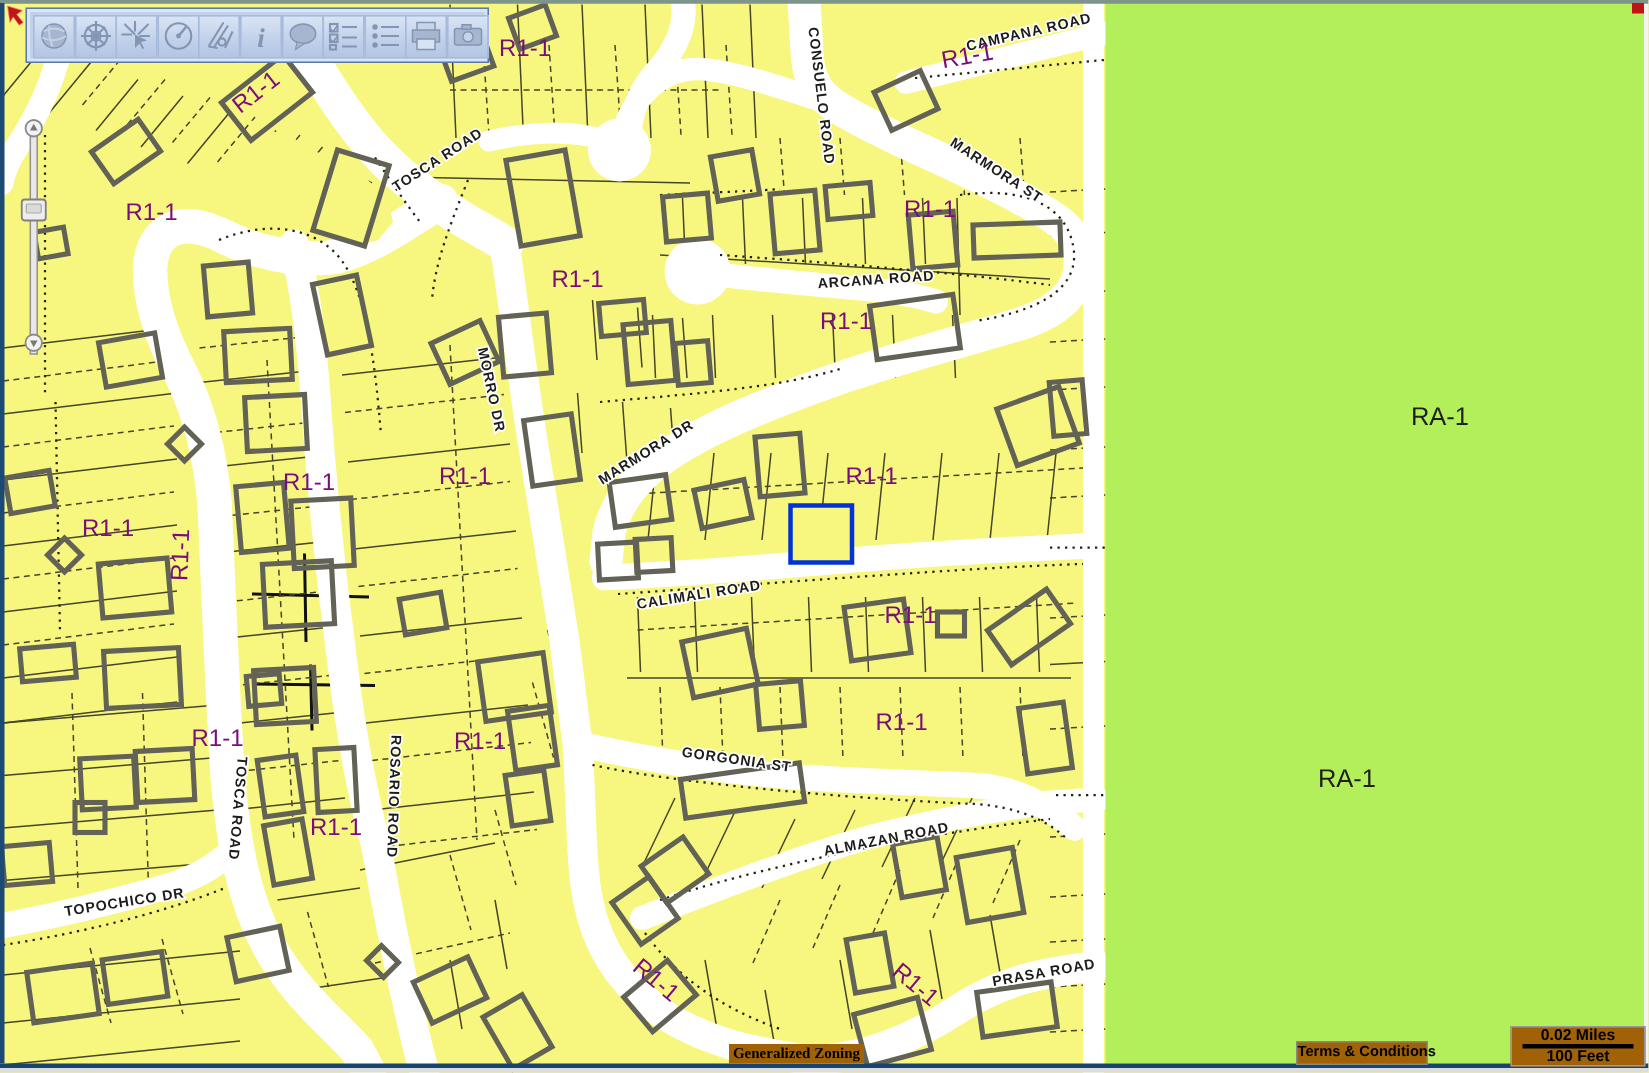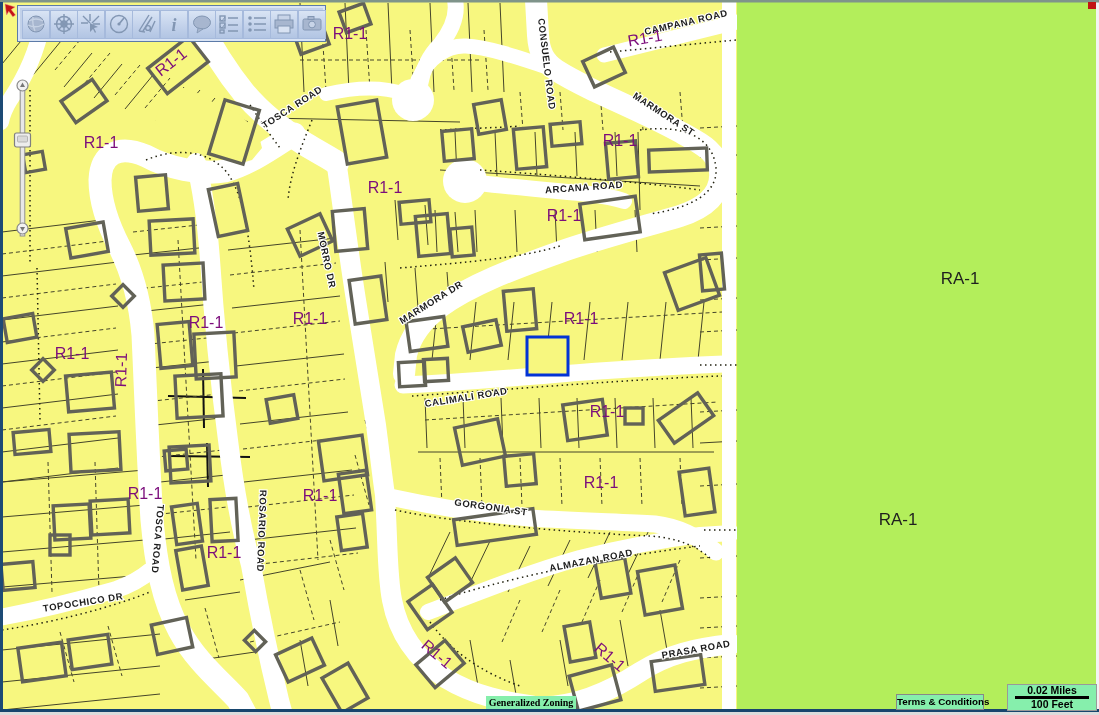--- a/index.html
+++ b/index.html
@@ -3,21 +3,21 @@
 <meta charset="utf-8">
 <style>
 html,body{margin:0;padding:0;width:1099px;height:715px;overflow:hidden;background:#DCDCDC;
 font-family:"Liberation Sans",sans-serif;}
 #stage{position:relative;width:1099px;height:715px;}
 #mapsvg{position:absolute;left:0;top:0;}
 #toolbar{position:absolute;left:17px;top:5px;width:307px;height:35px;
 background:#C2D1E9;border:1px solid #5C7AA8;box-shadow:inset 0 0 0 2px #D9E4F4;}
 .tbtn{position:absolute;top:3.5px;width:26px;height:27px;background:linear-gradient(#D9E4F4,#C3D2EB 55%,#B2C5E3);
 border:1px solid #A6BADC;}
-.uibox{position:absolute;background:#86efac;color:#000;font-weight:bold;text-align:center;}
+.uibox{position:absolute;background:#a16207;color:#000;font-weight:bold;text-align:center;}
 </style>
 </head>
 <body>
 <div id="stage">
 <svg id="mapsvg" width="1099" height="715" viewBox="0 0 1099 715">
   <rect x="0" y="0" width="1099" height="715" fill="#F7F77F"></rect>
   <g stroke="#45452A" stroke-width="1">
   <line x1="30" y1="30" x2="2" y2="64"></line>
   <line x1="61" y1="41" x2="33" y2="75"></line>
   <line x1="92" y1="53" x2="64" y2="87"></line>
@@ -420,20 +420,20 @@
 <svg id="slider" width="30" height="170" viewBox="0 0 30 170" style="position:absolute;left:8px;top:76px;">
  <rect x="12.2" y="10" width="4.6" height="150" fill="#E8E8E8" stroke="#909090" stroke-width="1"></rect>
  <circle cx="14.5" cy="9.5" r="5.5" fill="#F2F2F2" stroke="#8A8A8A" stroke-width="1.2"></circle>
  <path d="M14.5,6.5 L17,11 H12 Z" fill="#777"></path>
  <circle cx="14.5" cy="152.5" r="5.5" fill="#F2F2F2" stroke="#8A8A8A" stroke-width="1.2"></circle>
  <path d="M14.5,155.5 L17,151 H12 Z" fill="#777"></path>
  <rect x="6.5" y="57" width="16" height="14" rx="2" fill="#EDEDED" stroke="#808080" stroke-width="1.2"></rect>
  <rect x="9.5" y="60" width="10" height="6" rx="1" fill="#DADADA" stroke="#AAA" stroke-width="0.8"></rect>
 </svg>
 <div class="uibox" style="left:486px;top:696px;width:90px;height:13px;font-size:10px;line-height:13px;border:none;white-space:nowrap;font-family:Liberation Serif, serif;">Generalized Zoning</div>
-<div class="uibox" style="left:864px;top:694px;width:86px;height:14px;font-size:9.8px;line-height:14px;border:1px solid #888;white-space:nowrap;margin-left:32px;">Terms &amp; Conditions</div>
+<div class="uibox" style="left:864px;top:694px;width:86px;height:14px;font-size:9.8px;line-height:14px;border:1px solid #888;white-space:nowrap;">Terms &amp; Conditions</div>
 <div class="uibox" style="left:1007px;top:684px;width:88px;height:25px;font-size:10.5px;border:1px solid #999;">
   <div style="line-height:11px;">0.02 Miles</div>
   <div style="margin:0 7px;height:3px;background:#000;"></div>
   <div style="line-height:10px;">100 Feet</div>
 </div>
 
 </div>
 
 </body></html>

